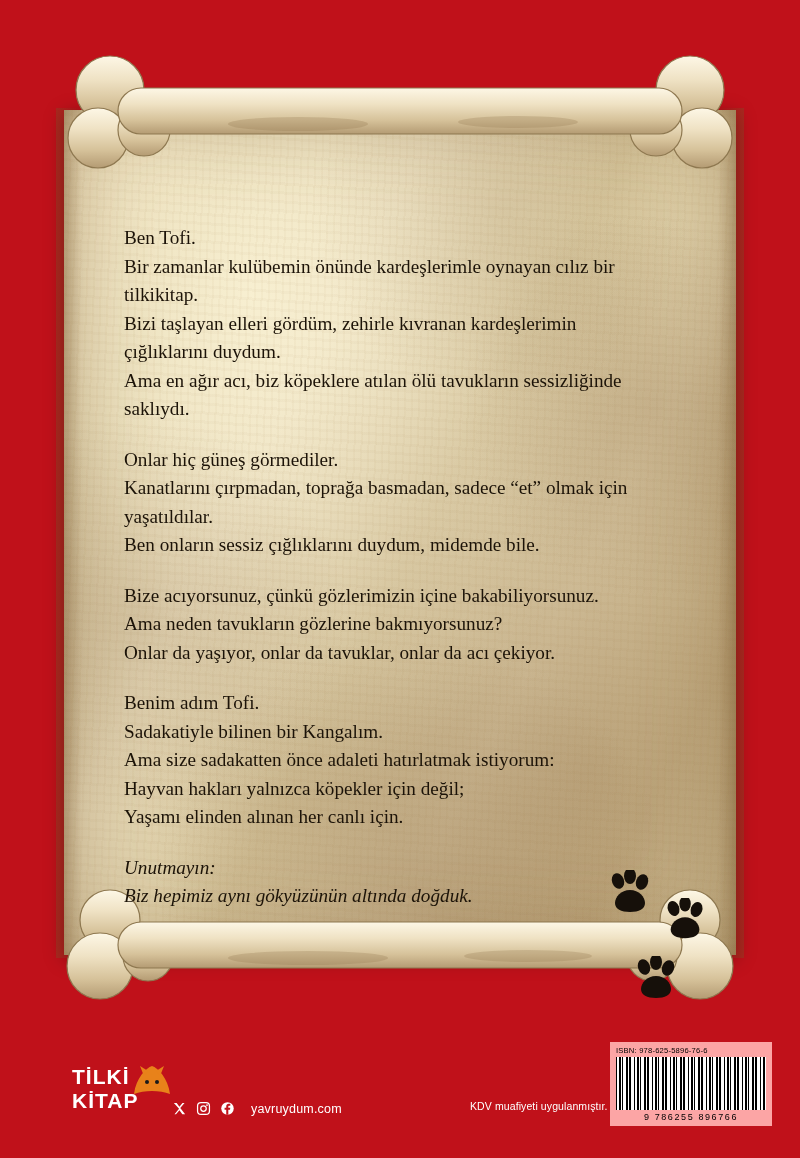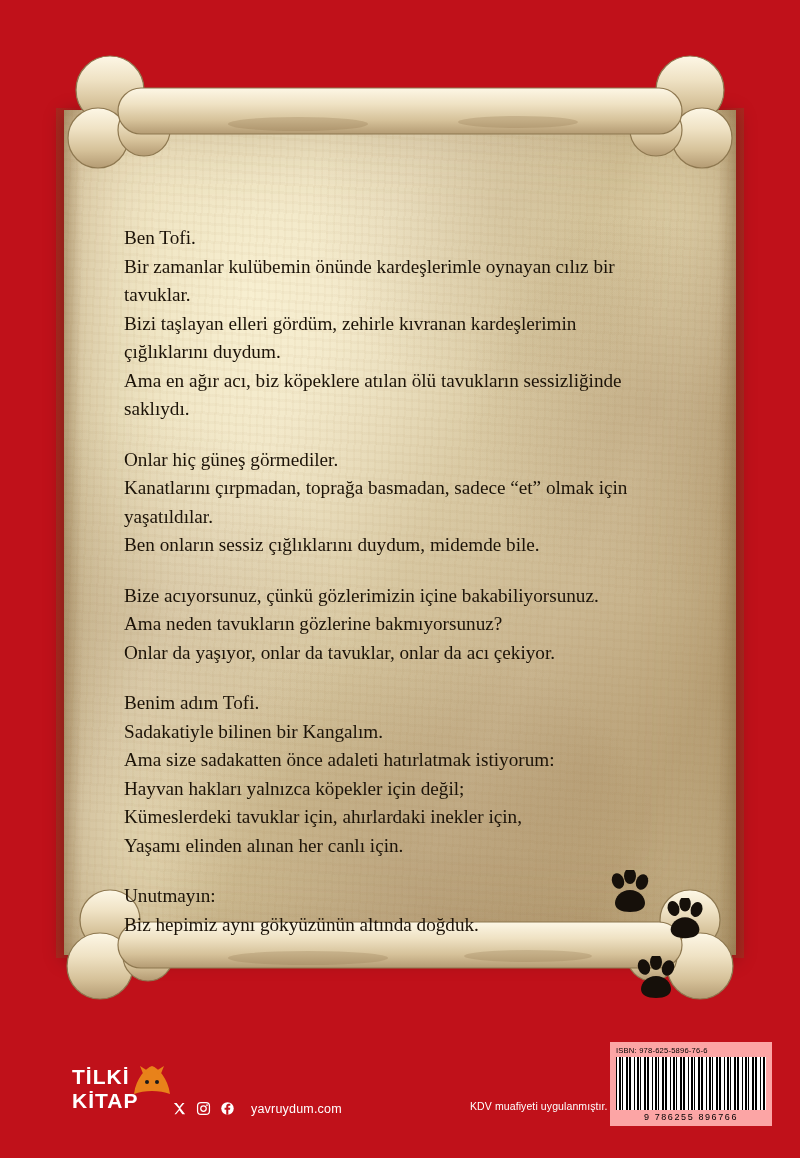--- a/index.html
+++ b/index.html
@@ -104,21 +104,21 @@
     text-align: center;
     margin: 0 0 38px 0;
   }
   .para {
     font-family: "Liberation Serif", serif;
     font-size: 19.2px;
     line-height: 28.5px;
     color: #1c1308;
     margin: 0 0 22px 0;
   }
-  .para:last-child { margin-bottom: 0; }
+  .para:last-child { margin-bottom: 0; font-style: italic; }
   .para .ln { display: block; }
 
   
   .paws {
     position: absolute;
     left: 560px;
     top: 818px;
     width: 130px;
     height: 140px;
     pointer-events: none;
@@ -297,21 +297,21 @@
           <path d="M22 20c9 0 15 7 15 13 0 6-6 9-15 9S7 39 7 33c0-6 6-13 15-13z"></path>
         </g>
       </svg>
     </div>
 
     <div class="content">
 
       <p class="para">
         <span class="ln">Ben Tofi.</span>
         <span class="ln">Bir zamanlar kulübemin önünde kardeşlerimle oynayan cılız bir</span>
-        <span class="ln">tavuklar.</span>
+        <span class="ln">tilkikitap.</span>
         <span class="ln">Bizi taşlayan elleri gördüm, zehirle kıvranan kardeşlerimin</span>
         <span class="ln">çığlıklarını duydum.</span>
         <span class="ln">Ama en ağır acı, biz köpeklere atılan ölü tavukların sessizliğinde</span>
         <span class="ln">saklıydı.</span>
       </p>
 
       <p class="para">
         <span class="ln">Onlar hiç güneş görmediler.</span>
         <span class="ln">Kanatlarını çırpmadan, toprağa basmadan, sadece “et” olmak için</span>
         <span class="ln">yaşatıldılar.</span>
@@ -322,21 +322,20 @@
         <span class="ln">Bize acıyorsunuz, çünkü gözlerimizin içine bakabiliyorsunuz.</span>
         <span class="ln">Ama neden tavukların gözlerine bakmıyorsunuz?</span>
         <span class="ln">Onlar da yaşıyor, onlar da tavuklar, onlar da acı çekiyor.</span>
       </p>
 
       <p class="para">
         <span class="ln">Benim adım Tofi.</span>
         <span class="ln">Sadakatiyle bilinen bir Kangalım.</span>
         <span class="ln">Ama size sadakatten önce adaleti hatırlatmak istiyorum:</span>
         <span class="ln">Hayvan hakları yalnızca köpekler için değil;</span>
-        <span class="ln">Kümeslerdeki tavuklar için, ahırlardaki inekler için,</span>
         <span class="ln">Yaşamı elinden alınan her canlı için.</span>
       </p>
 
       <p class="para">
         <span class="ln">Unutmayın:</span>
         <span class="ln">Biz hepimiz aynı gökyüzünün altında doğduk.</span>
       </p>
     </div>
   </div>
 

